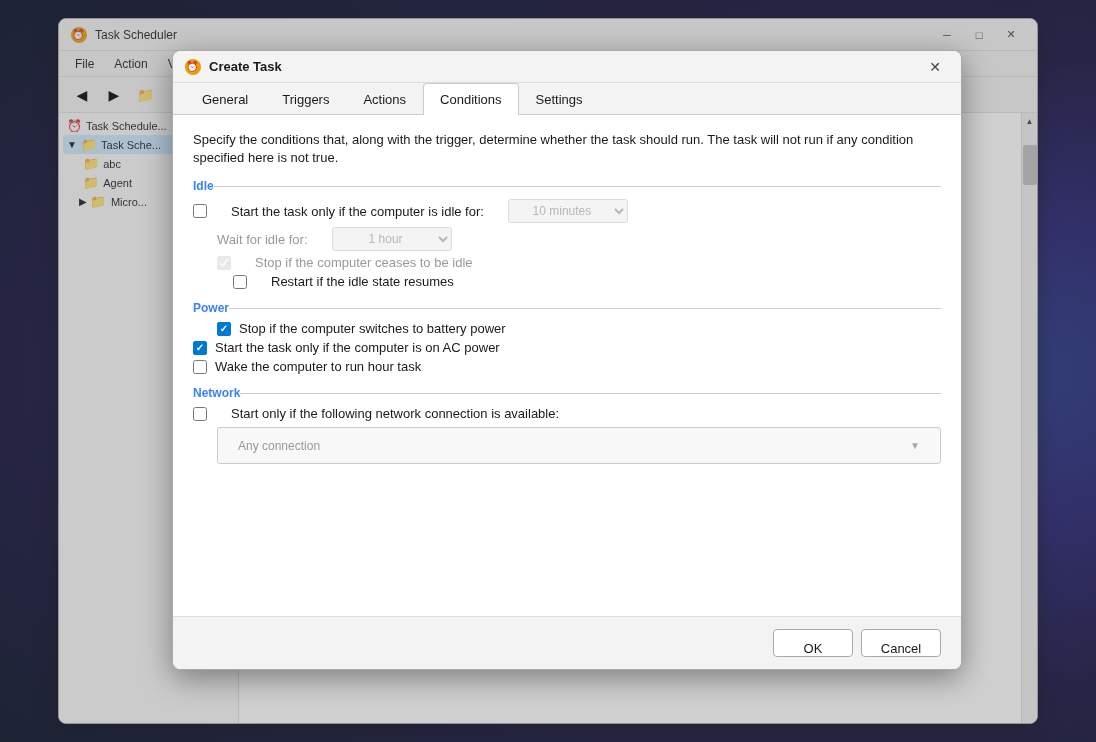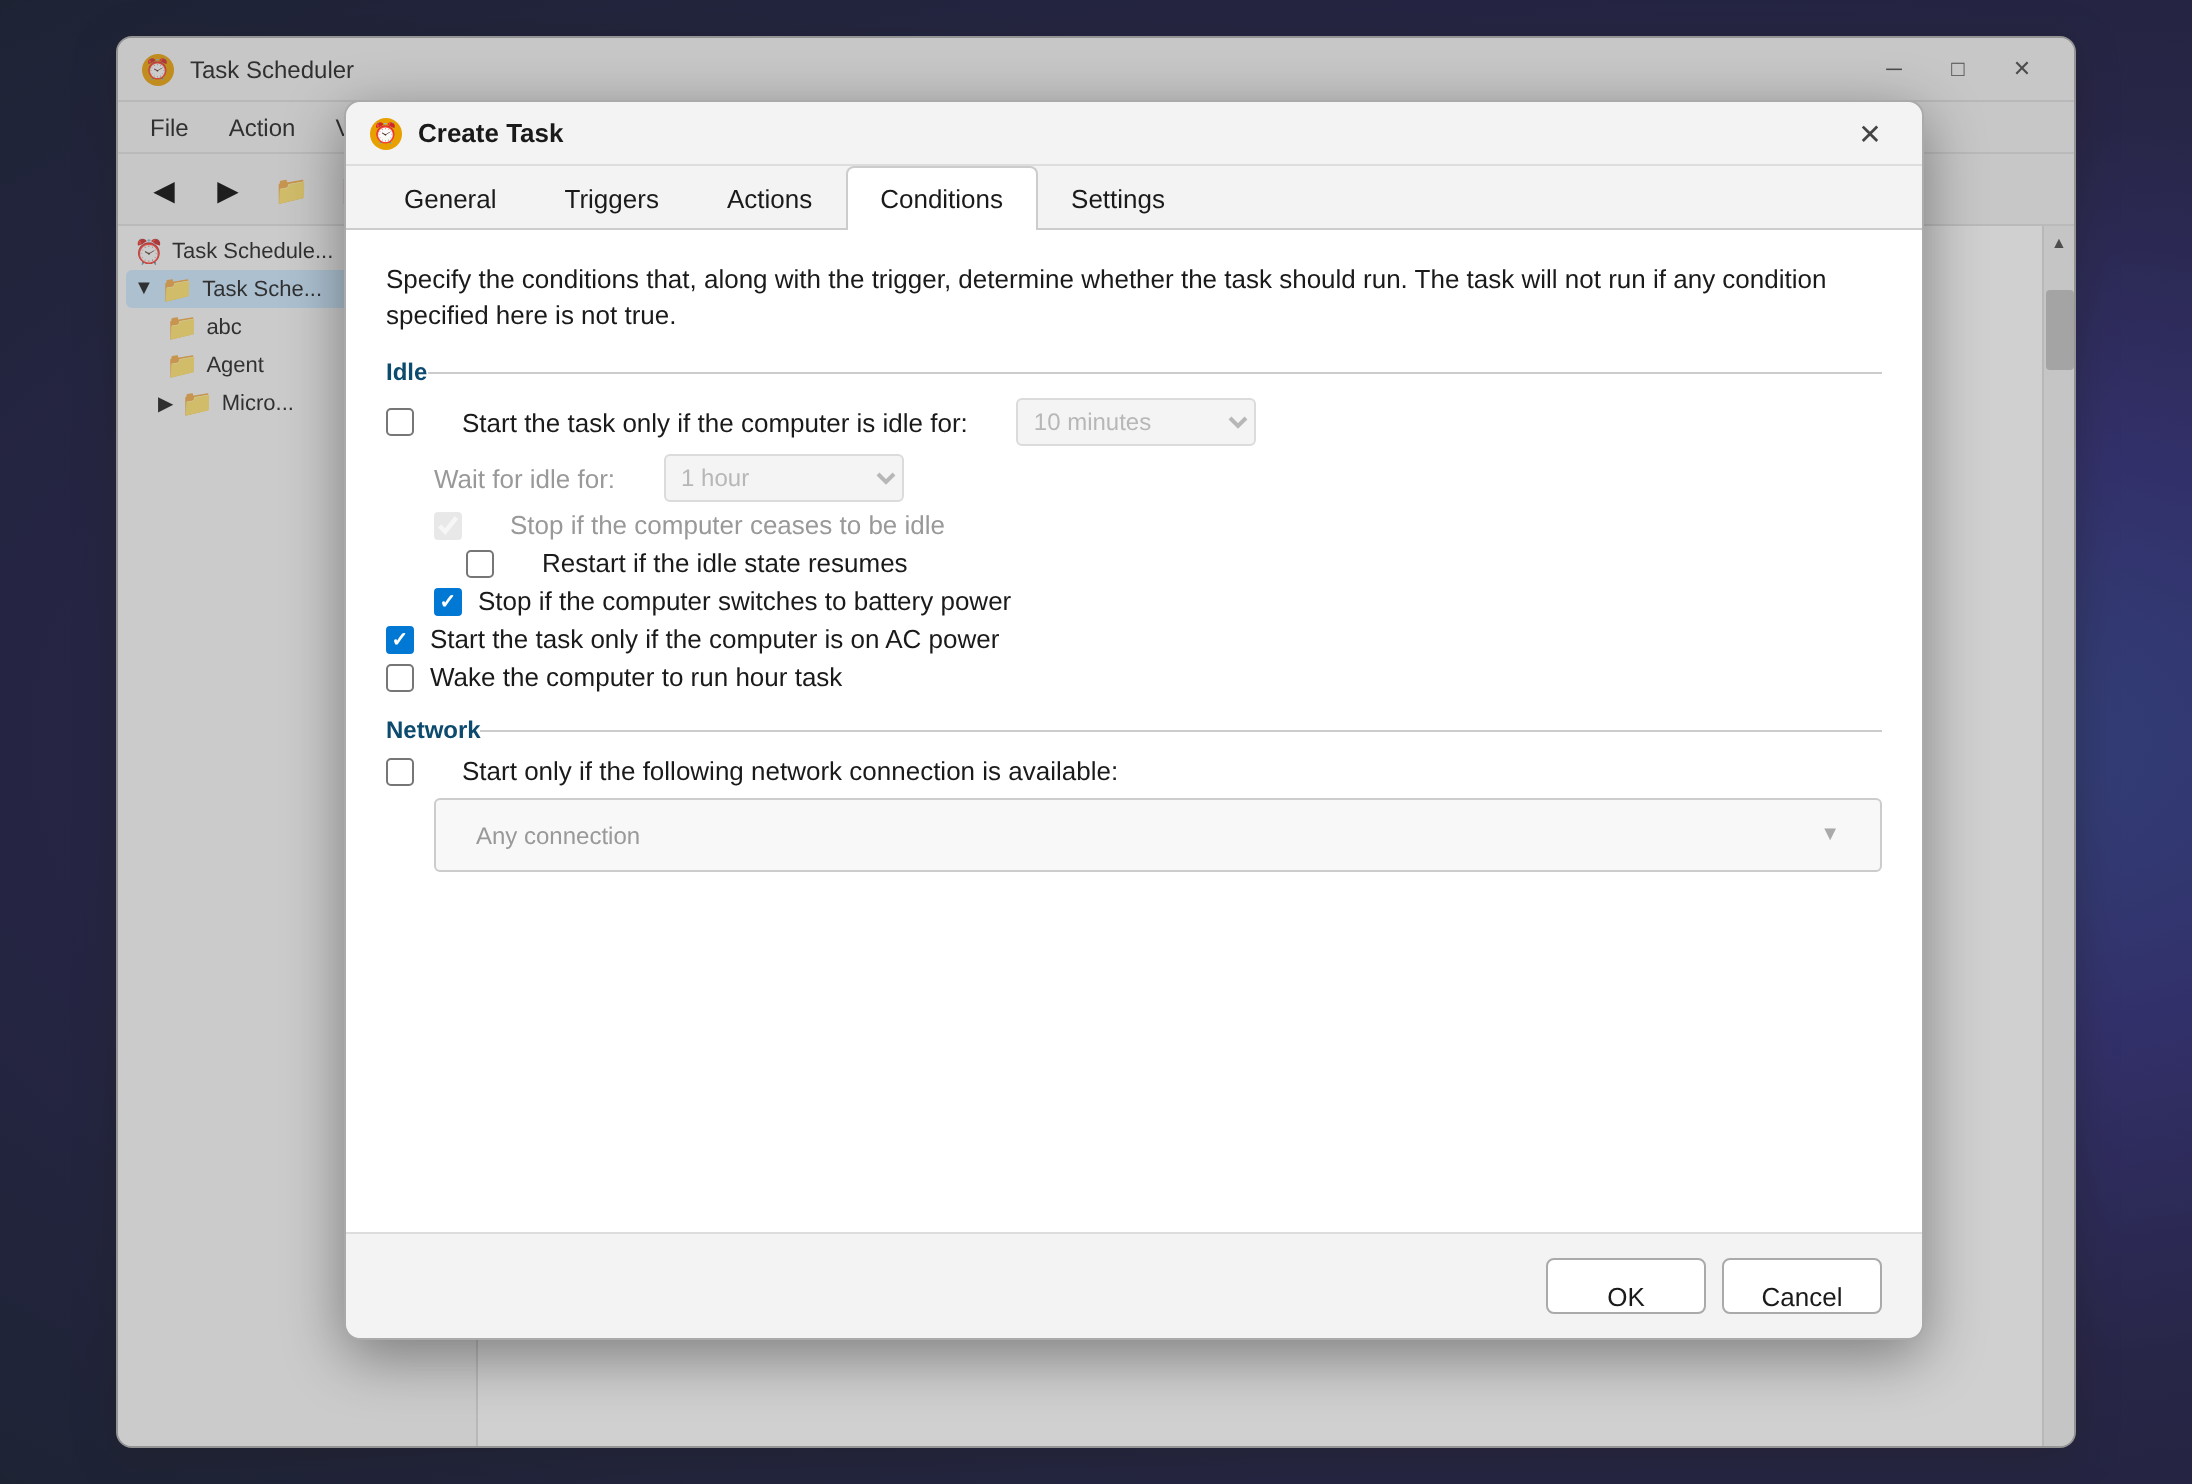--- a/index.html
+++ b/index.html
@@ -294,21 +294,21 @@
       color: #1a1a1a;
       line-height: 1.4;
       margin-bottom: 12px;
     }
 
     .section-header {
       display: flex;
       align-items: center;
       gap: 0;
       margin: 8px 0 6px 0;
-      color: #0c4a6e;
+      color: #3b82f6;
       font-size: 12px;
       font-weight: 600;
     }
 
     .section-line {
       flex: 1;
       height: 1px;
       background: #ccc;
     }
 
@@ -348,20 +348,21 @@
     .dropdown-select {
       height: 24px;
       border: 1px solid #aaa;
       background: white;
       border-radius: 3px;
       padding: 0 4px;
       font-size: 12px;
       color: #1a1a1a;
       cursor: pointer;
       min-width: 120px;
+      text-align: center;
     }
 
     .dropdown-select.disabled {
       background: #f0f0f0;
       color: #999;
       border-color: #ccc;
     }
 
     
     .power-row {
@@ -569,20 +570,24 @@
     <div class="condition-row indented">
       <input type="checkbox" class="checkbox-input" checked="" disabled="" style="opacity: 0.5;">
       <span class="condition-label disabled">Stop if the computer ceases to be idle</span>
     </div>
 
     <div class="condition-row indented2">
       <input type="checkbox" class="checkbox-input" style="">
       <span class="condition-label">Restart if the idle state resumes</span>
     </div>
 
+    <div class="section-header" style="margin-top:12px">
+      <span>Power</span>
+      <div class="section-line"></div>
+    </div>
 
     <div class="power-row indented">
       <div class="checked-blue"></div>
       <span class="condition-label">Stop if the computer switches to battery power</span>
     </div>
 
     <div class="power-row">
       <div class="checked-blue"></div>
       <span class="condition-label">Start the task only if the computer is on AC power</span>
     </div>

